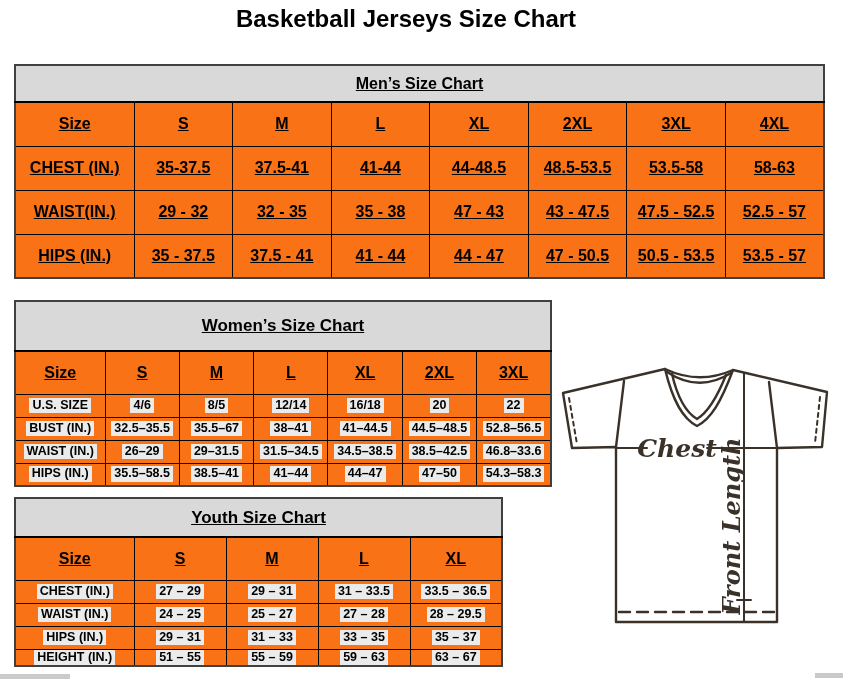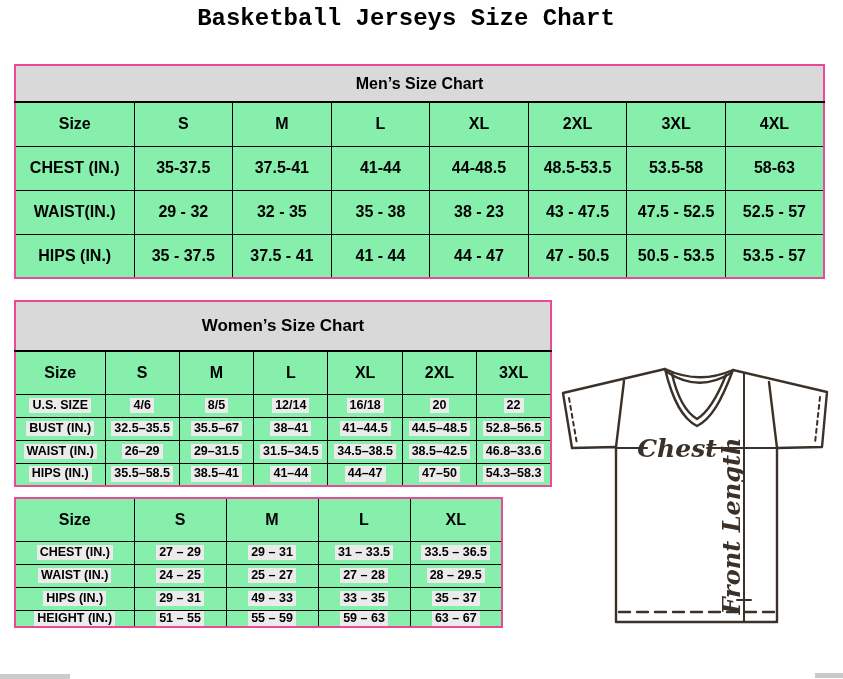--- a/index.html
+++ b/index.html
@@ -1,21 +1,21 @@
 <!DOCTYPE html>
 <html><head>
 <meta charset="utf-8">
 <style>
   html,body{margin:0;padding:0;background:#fff;}
   .page{position:relative;width:843px;height:679px;background:#fff;overflow:hidden;
         font-family:"Liberation Sans",sans-serif;color:#000;}
   .title{position:absolute;top:5px;left:0;width:812px;margin:0;text-align:center;
-         font-size:24px;font-weight:bold;font-family:Liberation Mono, monospace;}
-  table.size-table{position:absolute;border:2px solid #ec4899;border-collapse:collapse;
-         table-layout:fixed;background:#86efac;}
+         font-size:24px;font-weight:bold;}
+  table.size-table{position:absolute;border:2px solid #404040;border-collapse:collapse;
+         table-layout:fixed;background:#f97316;text-decoration:underline;}
   .size-table td{border:1px solid #000;text-align:center;vertical-align:middle;
          font-weight:bold;padding:0;overflow:hidden;white-space:nowrap;}
   td.cap{background:#d9d9d9;font-size:17px;border-bottom:2px solid #000;}
   .mens td{font-size:16px;}
   .hdr td{font-size:16px;}
   .small td{font-size:12.5px;}
   .hl{background:#ebebeb;padding:0 3px;display:inline-block;line-height:1.25;}
   .jersey{position:absolute;left:553px;top:360px;width:290px;height:300px;}
   .frag{position:absolute;background:#cbcbcb;}
   .frag-left{left:0;top:674px;width:70px;height:5px;}
@@ -61,21 +61,21 @@
         <td>44-48.5</td>
         <td>48.5-53.5</td>
         <td>53.5-58</td>
         <td>58-63</td>
       </tr>
       <tr style="height:44px">
         <td>WAIST(IN.)</td>
         <td>29 - 32</td>
         <td>32 - 35</td>
         <td>35 - 38</td>
-        <td>38 - 23</td>
+        <td>47 - 43</td>
         <td>43 - 47.5</td>
         <td>47.5 - 52.5</td>
         <td>52.5 - 57</td>
       </tr>
       <tr style="height:44px">
         <td>HIPS (IN.)</td>
         <td>35 - 37.5</td>
         <td>37.5 - 41</td>
         <td>41 - 44</td>
         <td>44 - 47</td>
@@ -150,20 +150,23 @@
 
   <table class="size-table youth" style="left:14px;top:497px;width:489px;">
     <colgroup>
         <col style="width:119px">
         <col>
         <col>
         <col>
         <col>
       </colgroup>
     <tbody>
+      <tr style="height:39px">
+        <td class="cap" colspan="5">Youth Size Chart</td>
+      </tr>
       <tr class="hdr" style="height:43px">
         <td>Size</td>
         <td>S</td>
         <td>M</td>
         <td>L</td>
         <td>XL</td>
       </tr>
       <tr class="small" style="height:23px">
         <td><span class="hl">CHEST (IN.)</span></td>
         <td><span class="hl">27 – 29</span></td>
@@ -174,21 +177,21 @@
       <tr class="small" style="height:23px">
         <td><span class="hl">WAIST (IN.)</span></td>
         <td><span class="hl">24 – 25</span></td>
         <td><span class="hl">25 – 27</span></td>
         <td><span class="hl">27 – 28</span></td>
         <td><span class="hl">28 – 29.5</span></td>
       </tr>
       <tr class="small" style="height:23px">
         <td><span class="hl">HIPS (IN.)</span></td>
         <td><span class="hl">29 – 31</span></td>
-        <td><span class="hl">49 – 33</span></td>
+        <td><span class="hl">31 – 33</span></td>
         <td><span class="hl">33 – 35</span></td>
         <td><span class="hl">35 – 37</span></td>
       </tr>
       <tr class="small" style="height:15px">
         <td><span class="hl">HEIGHT (IN.)</span></td>
         <td><span class="hl">51 – 55</span></td>
         <td><span class="hl">55 – 59</span></td>
         <td><span class="hl">59 – 63</span></td>
         <td><span class="hl">63 – 67</span></td>
       </tr>

